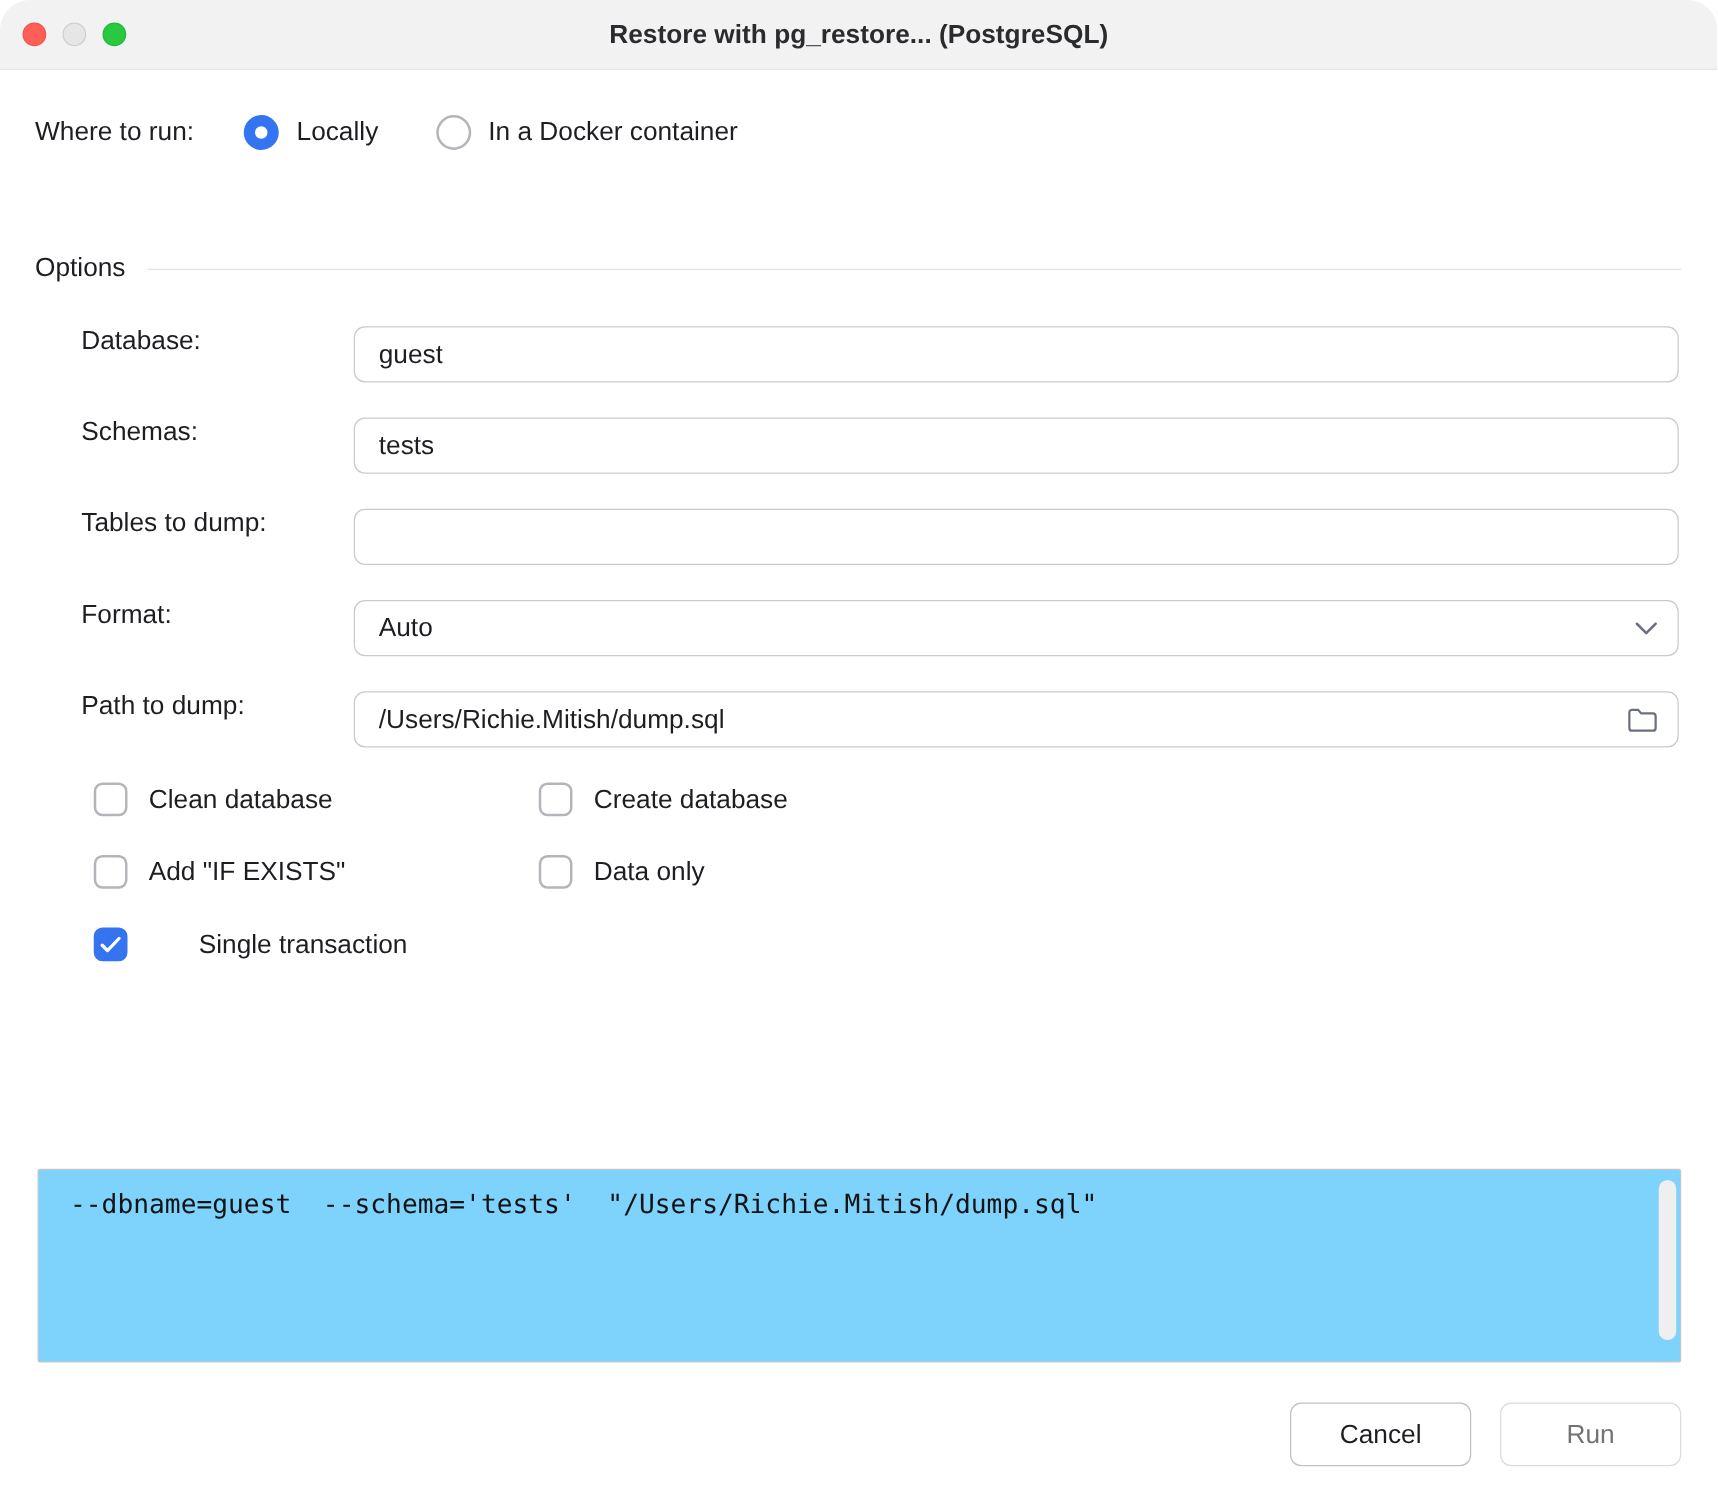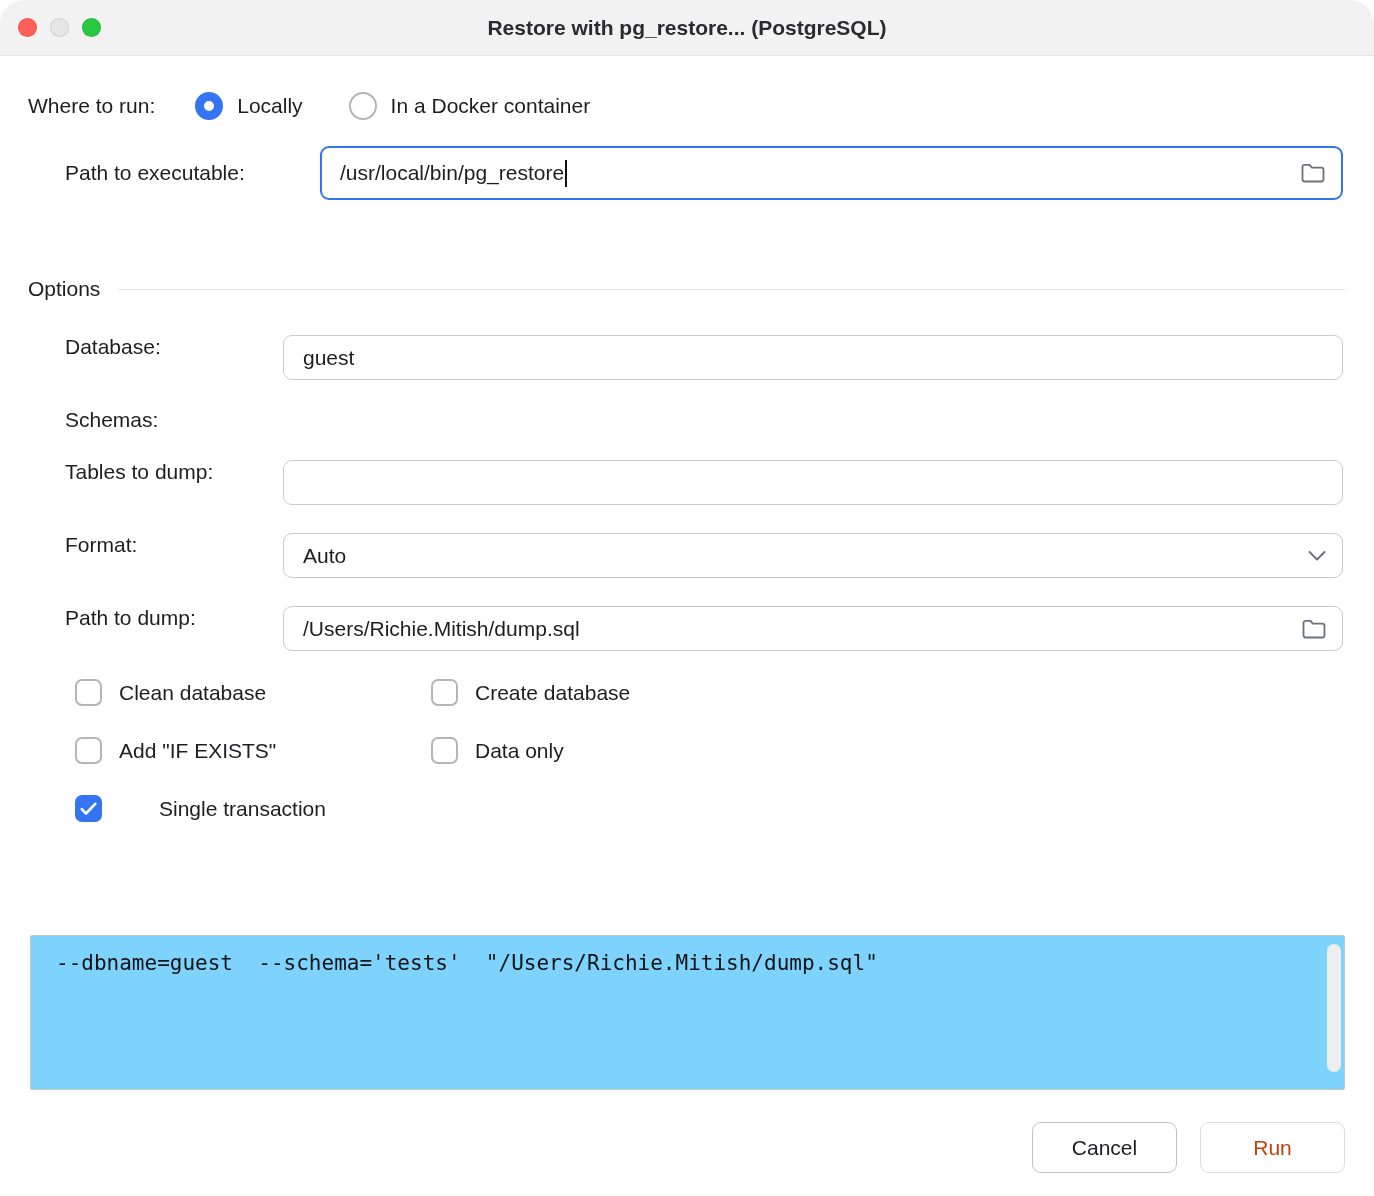--- a/index.html
+++ b/index.html
@@ -115,21 +115,21 @@
   
   .footer{
     position:absolute;right:29px;top:1122px;
     display:flex;gap:23px;
   }
   .btn{
     width:145px;height:51px;border-radius:9px;background:#fff;
     font-family:inherit;font-size:21px;display:flex;align-items:center;justify-content:center;
   }
   .btn.cancel{border:1px solid #bfc1c6;color:#1d1e22;font-weight:500;}
-  .btn.run{border:1px solid #dcdcdc;color:#c2410c;font-weight:500;}
+  .btn.run{border:1px solid #dcdcdc;color:#737373;font-weight:500;}
 </style>
 </head>
 <body>
 
 <div class="window">
 
   <div class="titlebar">
     <div class="traffic-lights">
       <span class="tl red"></span>
       <span class="tl gray"></span>
@@ -143,49 +143,40 @@
     <span class="radio-option">
       <span class="radio selected"></span>
       <span class="radio-label">Locally</span>
     </span>
     <span class="radio-option">
       <span class="radio"></span>
       <span class="radio-label">In a Docker container</span>
     </span>
   </div>
 
-  <div class="exec-row">
-    <span class="exec-label">Path to executable:</span>
-    <div class="input focused">
-      <span class="input-text">/usr/local/bin/pg_restore</span>
-        <span class="caret"></span>
-      <span class="trail-icon">
-        <svg width="24" height="20" viewBox="0 0 24 20" fill="none" stroke="#6c707e" stroke-width="1.8" stroke-linejoin="round">
-          <path d="M1.5 4c0-1.2 1-2.2 2.2-2.2h4.7l2.5 2.9h9.4c1.2 0 2.2 1 2.2 2.2v9.4c0 1.2-1 2.2-2.2 2.2H3.7c-1.2 0-2.2-1-2.2-2.2V4z"></path>
-        </svg>
-      </span>
-    </div>
-  </div>
 
   <div class="section-header">
     <span class="section-title">Options</span>
     <div class="section-line"></div>
   </div>
 
   <div class="fields">
 
     <div class="field-row">
       <span class="field-label">Database:</span>
       <div class="input">
         <span class="input-text">guest</span>
       </div>
     </div>
 
     <div class="field-row">
       <span class="field-label">Schemas:</span>
+      <div class="input">
+        <span class="input-text">tests</span>
+      </div>
     </div>
 
     <div class="field-row">
       <span class="field-label">Tables to dump:</span>
       <div class="input">
         <span class="input-text"></span>
       </div>
     </div>
 
     <div class="field-row">

